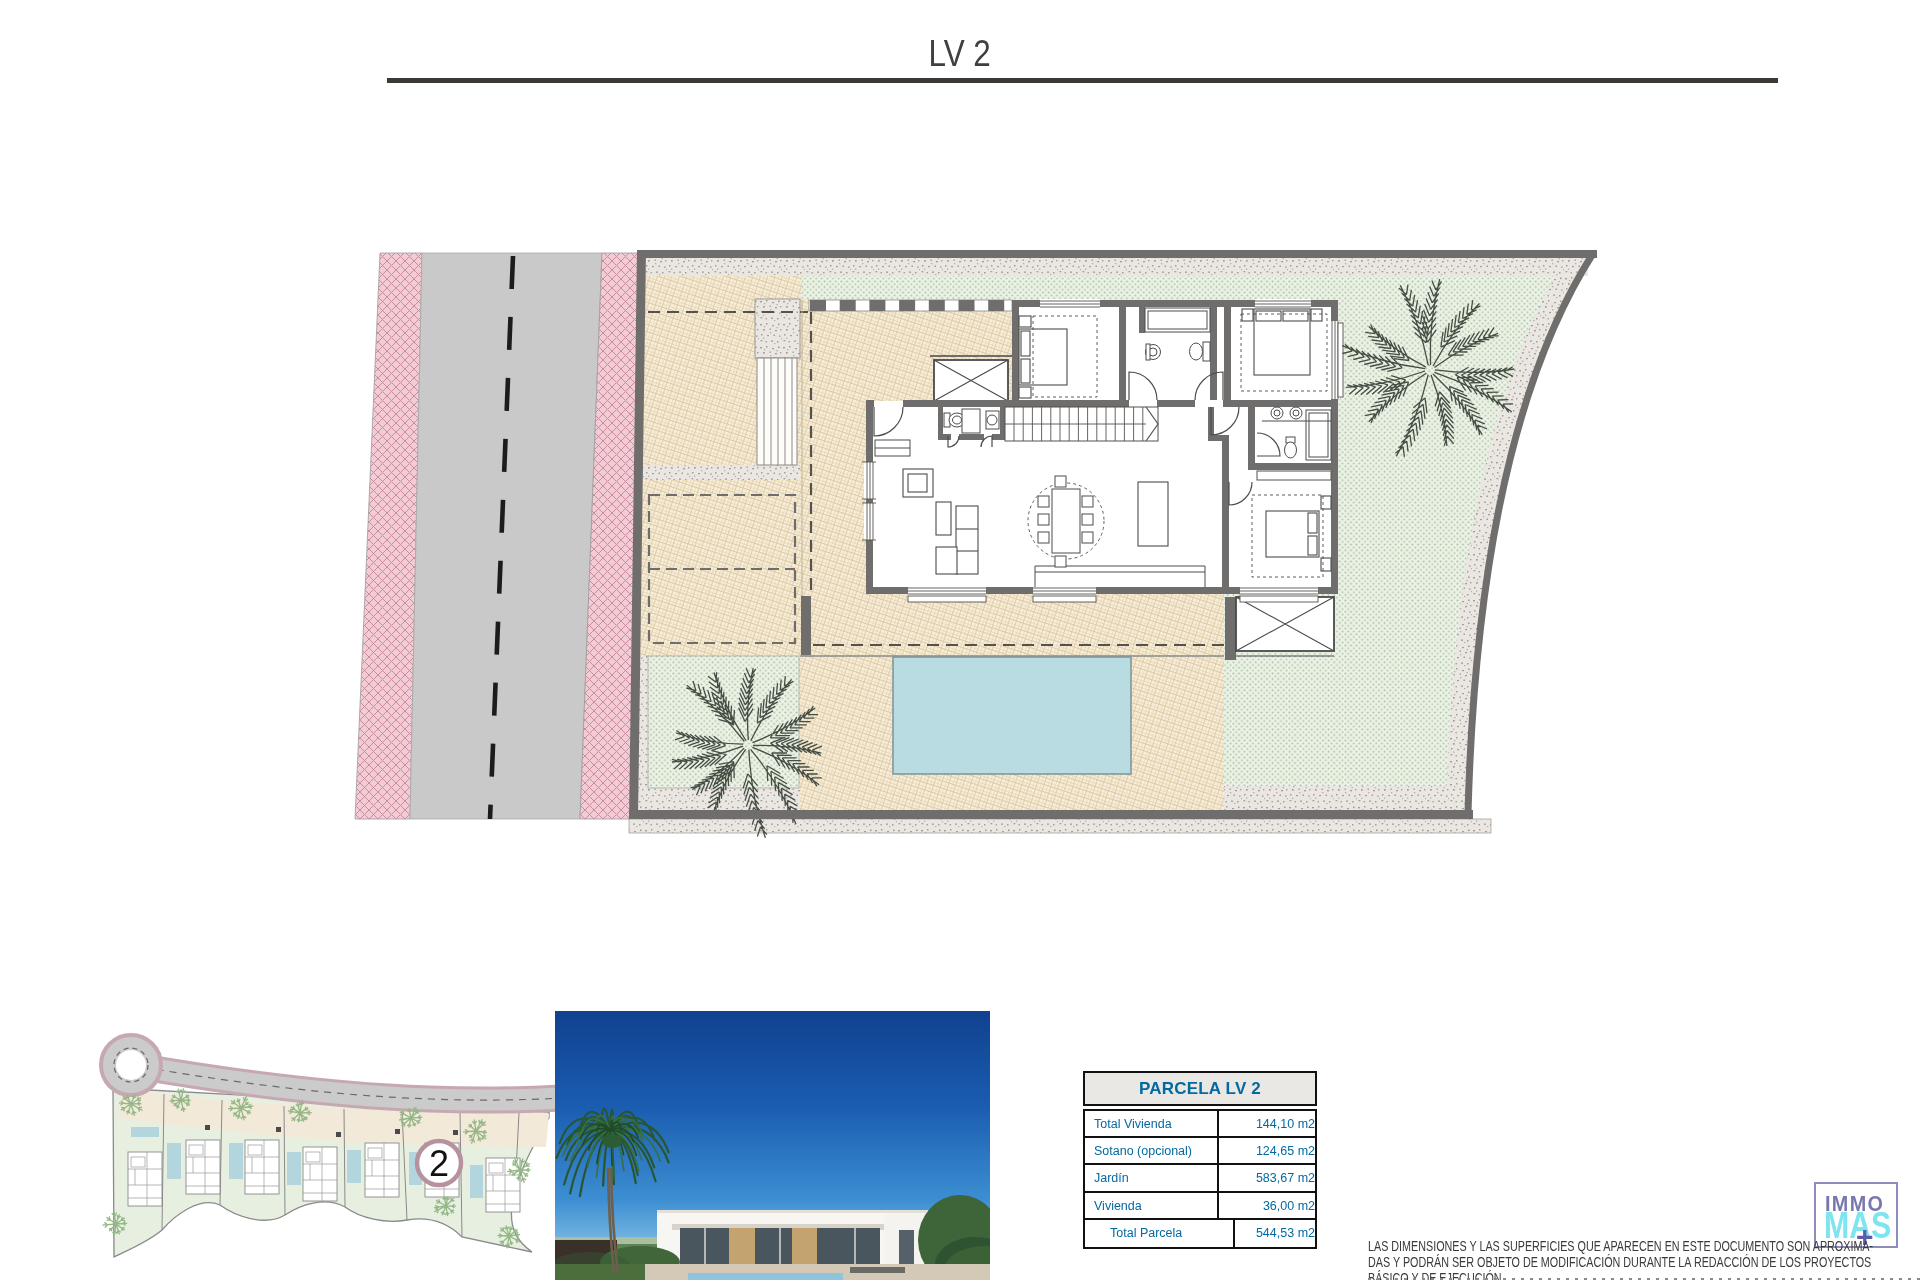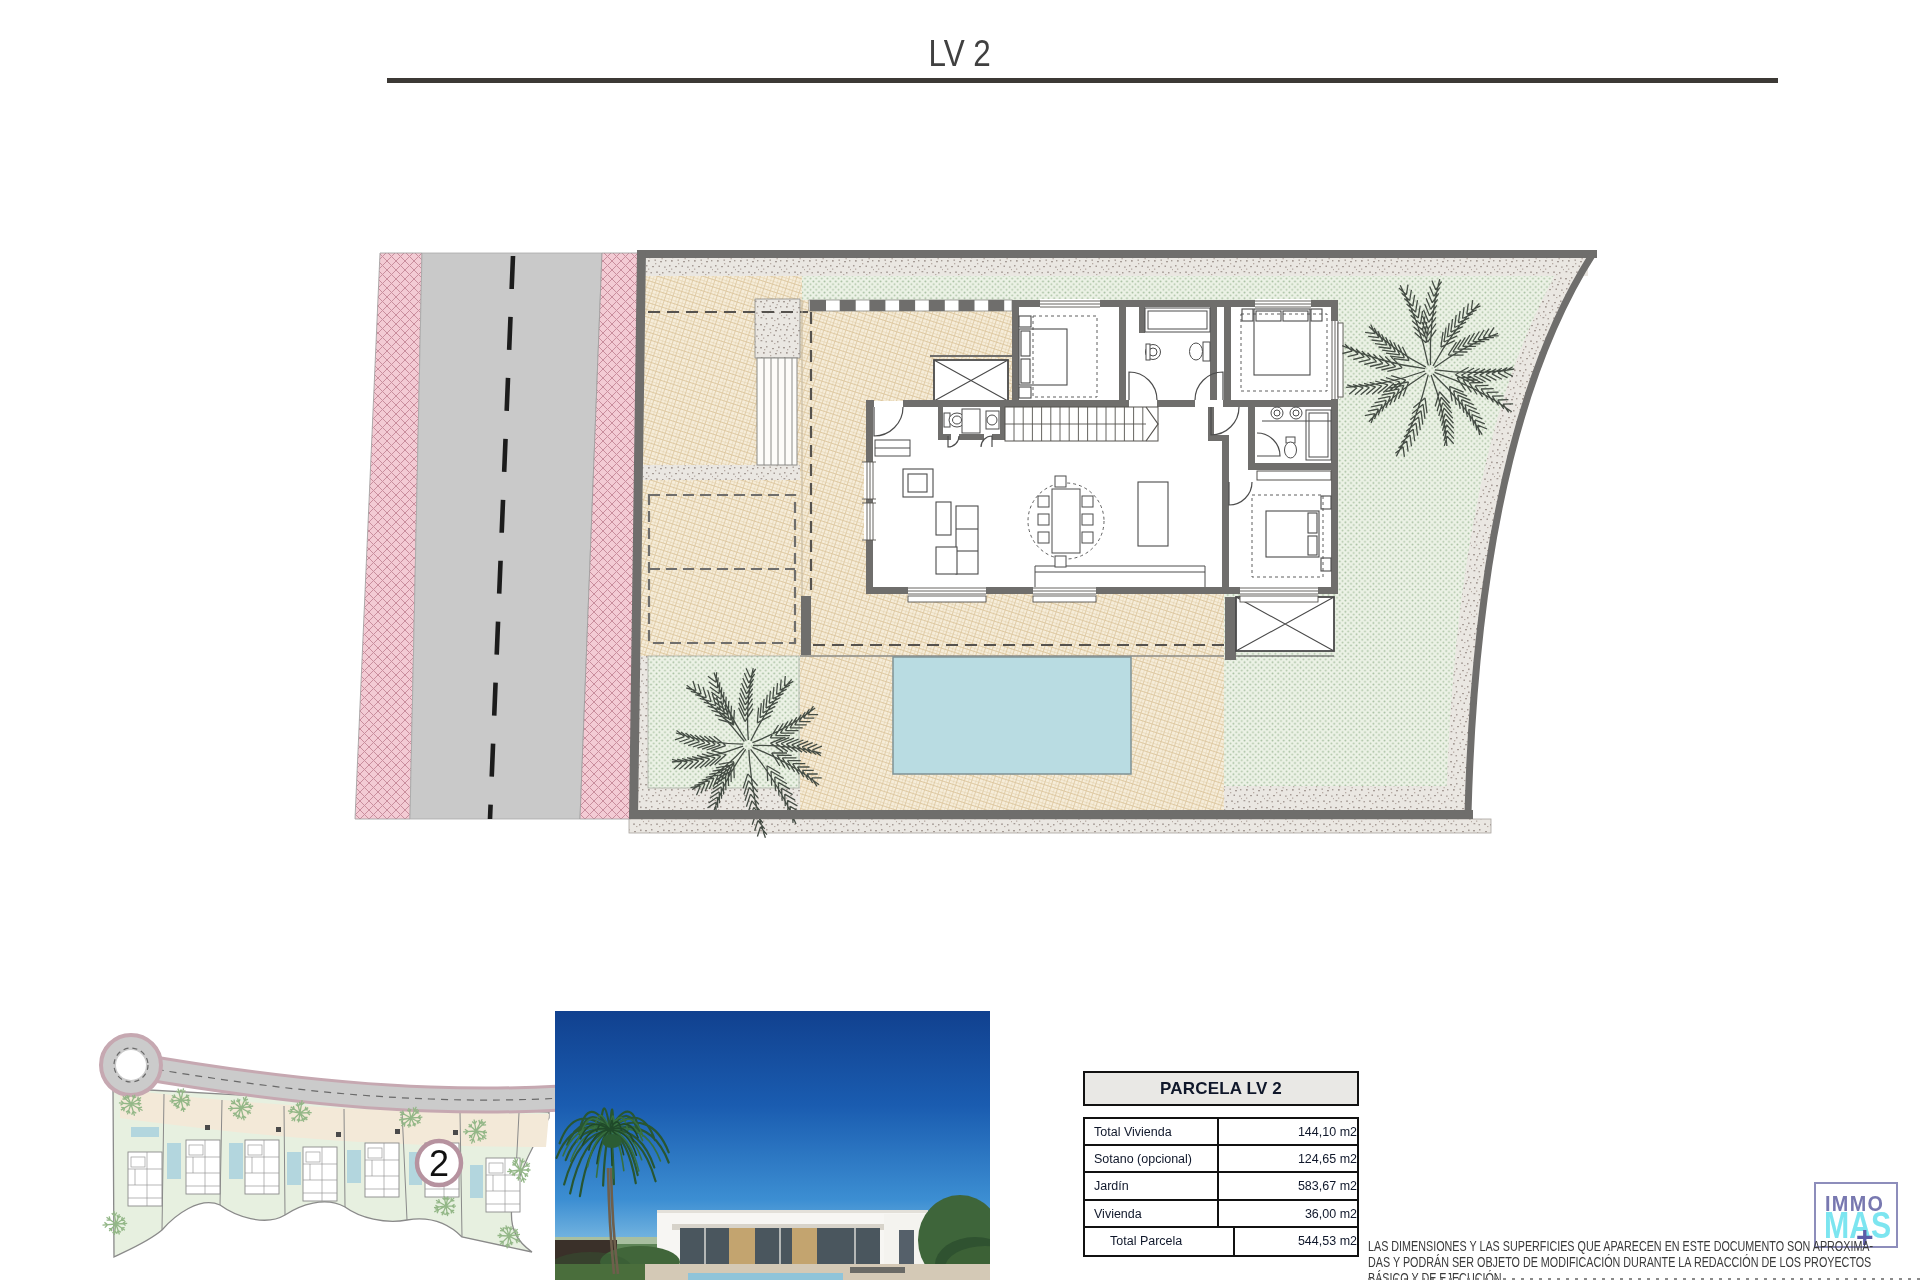--- a/index.html
+++ b/index.html
@@ -1,23 +1,23 @@
 <!DOCTYPE html>
 <html><head><meta charset="utf-8">
 <style>
 html,body{margin:0;padding:0;width:1920px;height:1280px;background:#fff;overflow:hidden;
 font-family:"Liberation Sans",sans-serif;}
 .abs{position:absolute;}
 #title{left:0;top:33px;width:1920px;text-align:center;font-size:37px;color:#404040;}
 #title span{display:inline-block;transform:scaleX(0.85);}
 #tline{left:387px;top:78px;width:1391px;height:5px;background:#3c3935;}
-#tbl{left:1083px;top:1071px;width:276px;color:#0f172a;}
+#tbl{left:1083px;top:1071px;width:234px;color:#0369a1;}
 #tbl .hdr{box-sizing:border-box;border:2px solid #111;background:#e9e8e5;height:35px;line-height:31px;
 text-align:center;font-weight:bold;font-size:17px;letter-spacing:0.2px;}
-#tbl .bdy{box-sizing:border-box;border:2px solid #111;margin-top:11px;}
+#tbl .bdy{box-sizing:border-box;border:2px solid #111;margin-top:3px;}
 #tbl .row{box-sizing:border-box;height:27.2px;border-bottom:2px solid #111;display:flex;font-size:12.5px;}
 #tbl .row:last-child{border-bottom:none;padding-left:16px;}
 #tbl .lab{box-sizing:border-box;width:134px;border-right:2px solid #111;padding-left:9px;line-height:26px;}
 #tbl .val{box-sizing:border-box;flex:1;text-align:right;line-height:26px;}
 #disc{left:1368px;top:1239px;width:900px;font-size:13.8px;line-height:16px;color:#3a3a3a;
 transform:scaleX(0.78);transform-origin:0 0;white-space:nowrap;}
 #logo{left:1814px;top:1182px;width:84px;height:66px;border:2px solid #8d8dbb;box-sizing:border-box;text-decoration:underline;}
 #logo .immo{position:absolute;left:9px;top:7px;font-size:22px;font-weight:bold;color:#7878b0;letter-spacing:1.5px;transform:scaleX(0.9);transform-origin:0 0;}
 #logo .mas{position:absolute;left:8px;top:21px;font-size:36px;font-weight:bold;color:#7ce5f0;letter-spacing:0px;transform:scaleX(0.84);transform-origin:0 0;}
 #logo .plus{position:absolute;left:40px;top:36px;font-size:30px;font-weight:bold;color:#5c5ca8;}

